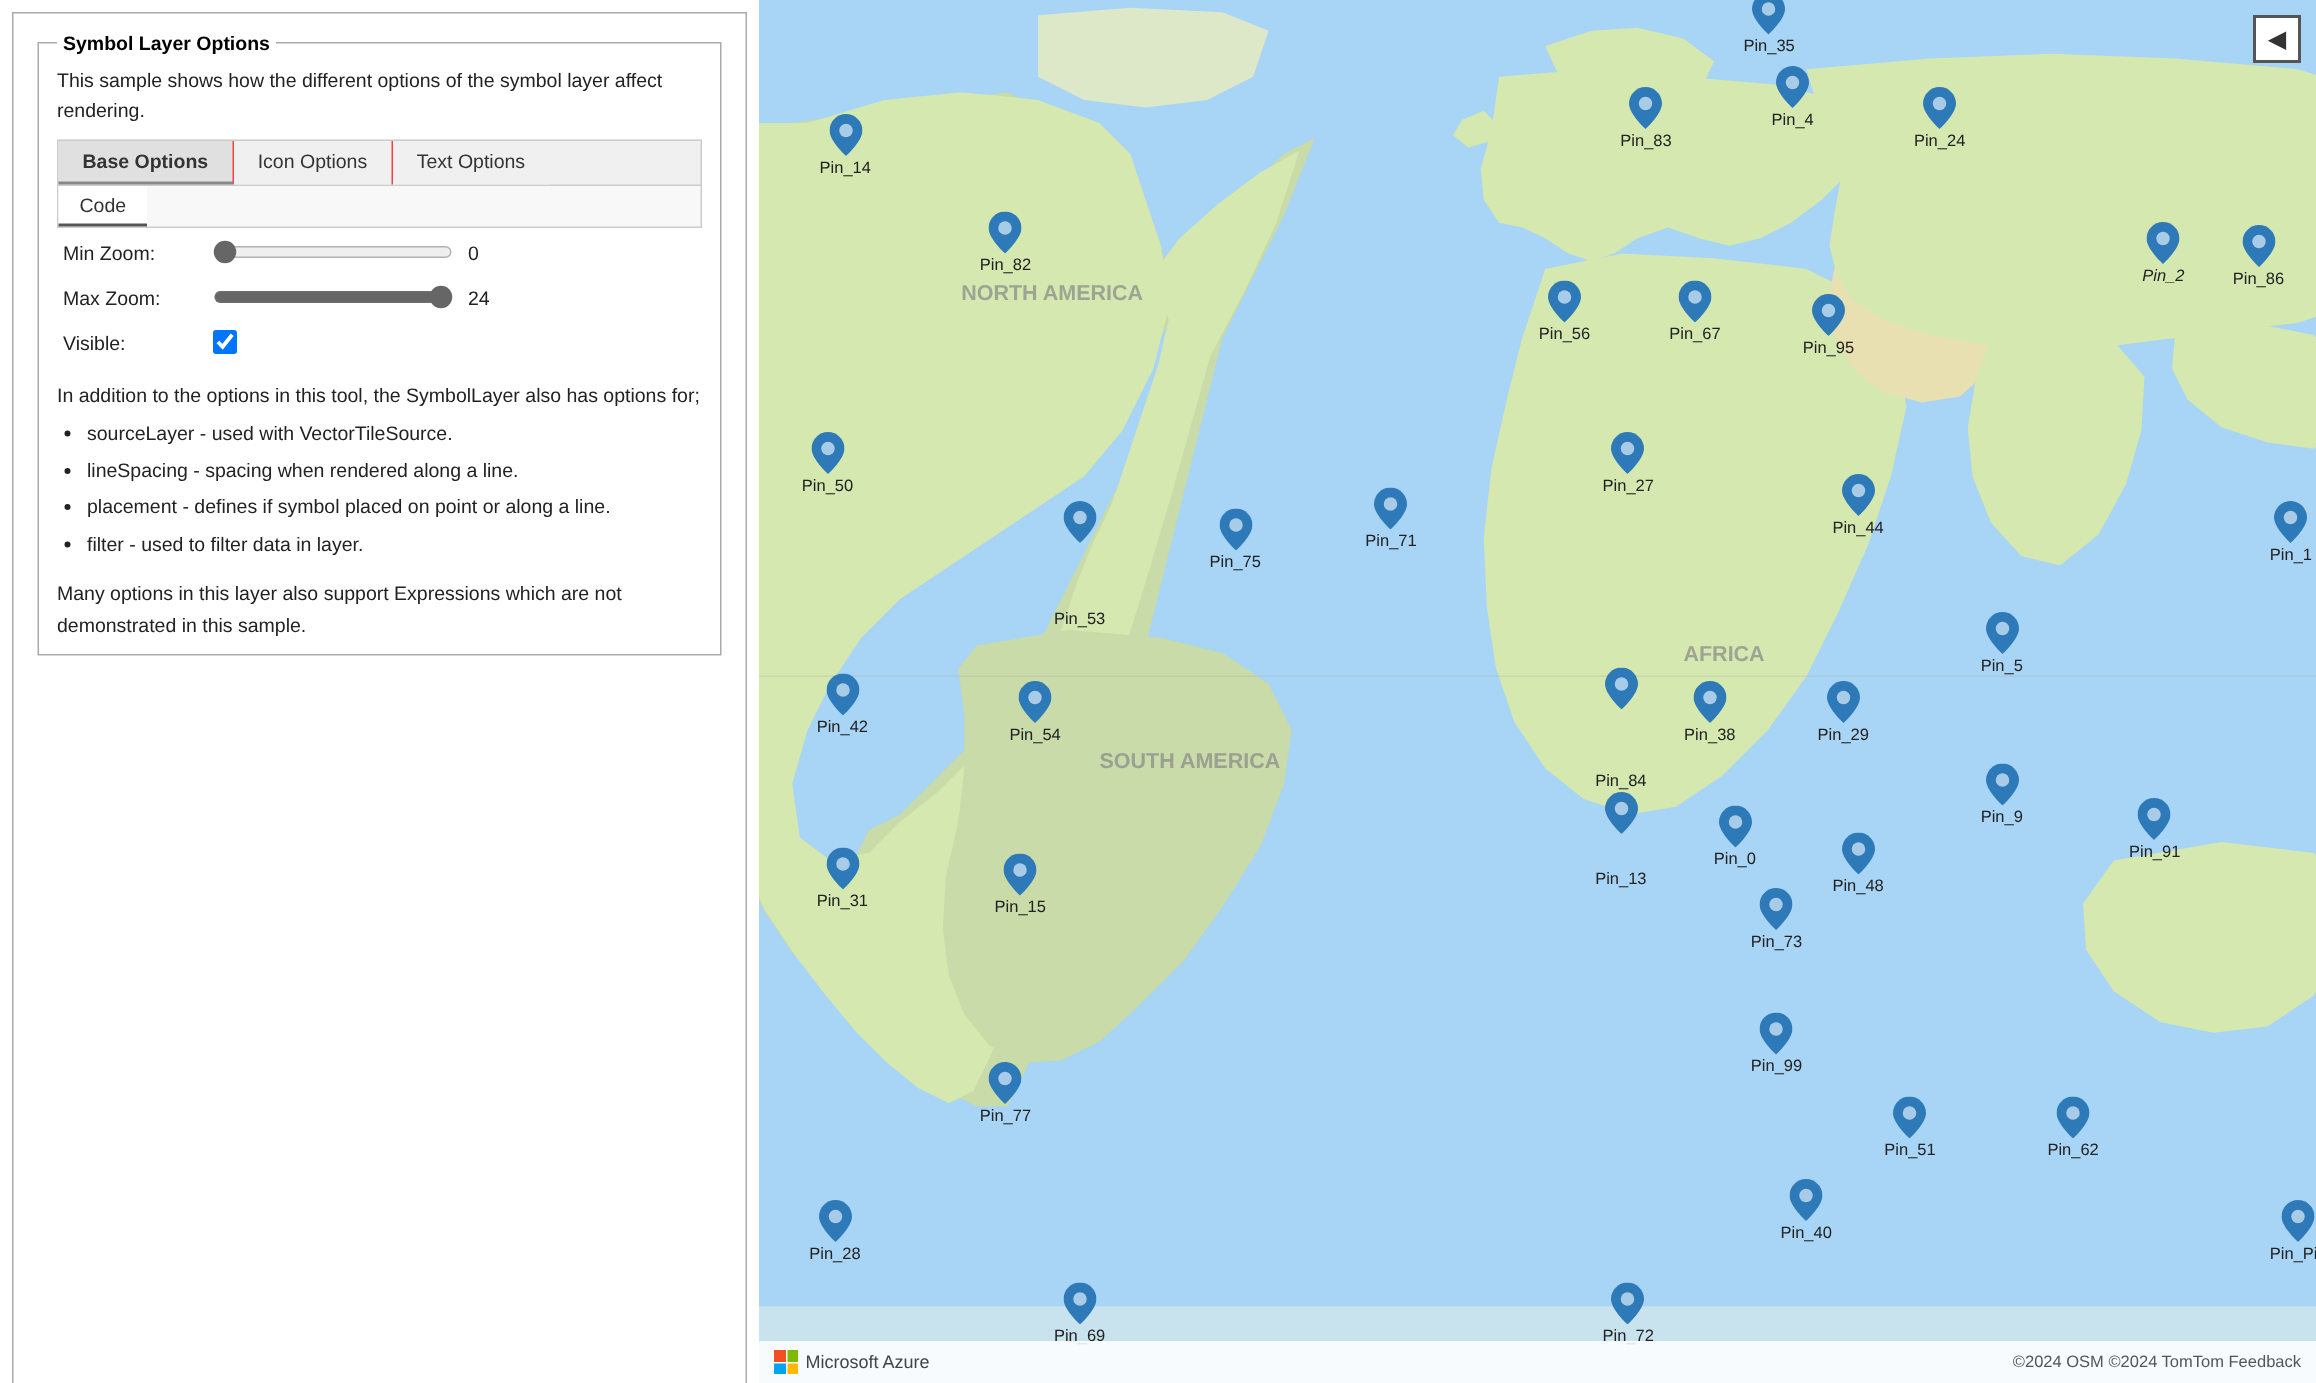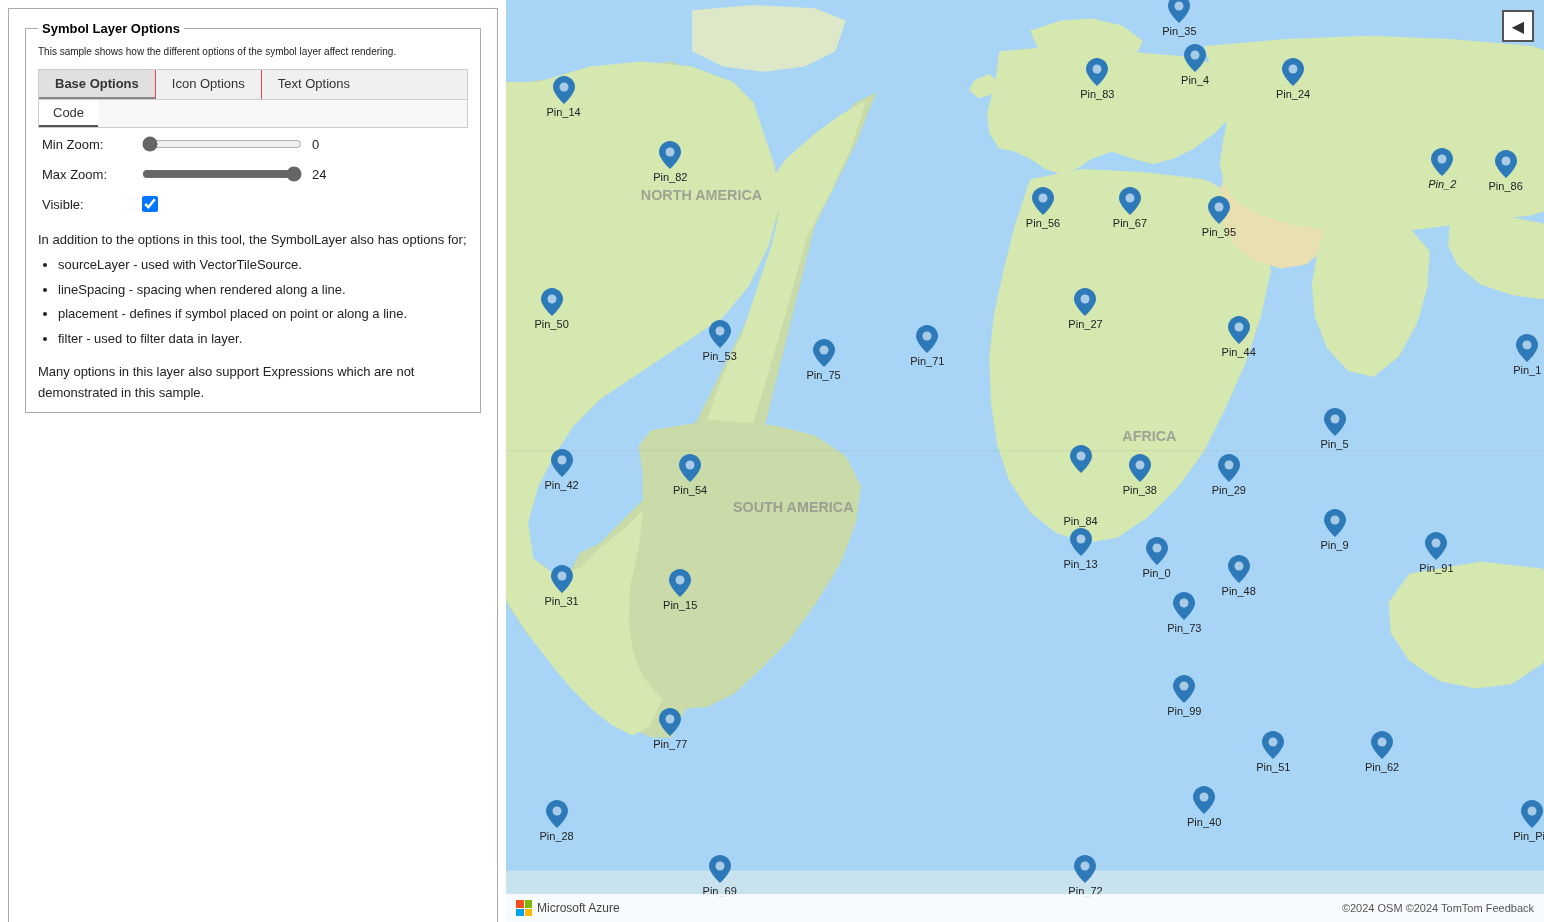--- a/index.html
+++ b/index.html
@@ -188,21 +188,21 @@
       margin-top: 2px;
       font-weight: 500;
     }
   </style>
 </head>
 <body>
 
 <div id="left-panel">
   <fieldset style="border:1px solid #aaa; padding:8px 12px; margin:0;">
     <legend style="font-size:13px; font-weight:bold; padding:0 4px;">Symbol Layer Options</legend>
-    <p style="font-size:10px; color:#222; line-height:1.5; margin-bottom:10px;">This sample shows how the different options of the symbol layer affect rendering.</p>
+    <p style="font-size:13px; color:#222; line-height:1.5; margin-bottom:10px;">This sample shows how the different options of the symbol layer affect rendering.</p>
 
     <div class="tabs">
       <div class="tab active">Base Options</div>
       <div class="tab">Icon Options</div>
       <div class="tab">Text Options</div>
     </div>
 
     <div class="sub-tabs">
       <div class="sub-tab active">Code</div>
     </div>
@@ -357,21 +357,21 @@
         </svg>
         <span class="pin-label">Pin_95</span>
       </div>
       <div class="pin-marker" style="left: 28.5429px; top: 288.09px;">
         <svg class="pin-icon" viewBox="0 0 22 28" xmlns="http://www.w3.org/2000/svg">
           <path d="M11 0 C5 0 0 5 0 11 C0 18 11 28 11 28 C11 28 22 18 22 11 C22 5 17 0 11 0 Z" fill="#2e7ab8"></path>
           <circle cx="11" cy="11" r="4.5" fill="#a8cce8"></circle>
         </svg>
         <span class="pin-label">Pin_50</span>
       </div>
-      <div class="pin-marker" style="left: 196.6px; top: 320px;">
+      <div class="pin-marker" style="left: 196.6px; top: 334px; gap: 43px;">
         <svg class="pin-icon" viewBox="0 0 22 28" xmlns="http://www.w3.org/2000/svg">
           <path d="M11 0 C5 0 0 5 0 11 C0 18 11 28 11 28 C11 28 22 18 22 11 C22 5 17 0 11 0 Z" fill="#2e7ab8"></path>
           <circle cx="11" cy="11" r="4.5" fill="#a8cce8"></circle>
         </svg>
         <span class="pin-label">Pin_53</span>
       </div>
       <div class="pin-marker" style="left: 300.4px; top: 338.8px;">
         <svg class="pin-icon" viewBox="0 0 22 28" xmlns="http://www.w3.org/2000/svg">
           <path d="M11 0 C5 0 0 5 0 11 C0 18 11 28 11 28 C11 28 22 18 22 11 C22 5 17 0 11 0 Z" fill="#2e7ab8"></path>
           <circle cx="11" cy="11" r="4.5" fill="#a8cce8"></circle>
@@ -455,21 +455,21 @@
         </svg>
         <span class="pin-label">Pin_9</span>
       </div>
       <div class="pin-marker" style="left: 913.314px; top: 532.42px;">
         <svg class="pin-icon" viewBox="0 0 22 28" xmlns="http://www.w3.org/2000/svg">
           <path d="M11 0 C5 0 0 5 0 11 C0 18 11 28 11 28 C11 28 22 18 22 11 C22 5 17 0 11 0 Z" fill="#2e7ab8"></path>
           <circle cx="11" cy="11" r="4.5" fill="#a8cce8"></circle>
         </svg>
         <span class="pin-label">Pin_91</span>
       </div>
-      <div class="pin-marker" style="left: 557.429px; top: 527.81px;">
+      <div class="pin-marker" style="left: 557.429px; top: 527.81px; gap: 22px;">
         <svg class="pin-icon" viewBox="0 0 22 28" xmlns="http://www.w3.org/2000/svg">
           <path d="M11 0 C5 0 0 5 0 11 C0 18 11 28 11 28 C11 28 22 18 22 11 C22 5 17 0 11 0 Z" fill="#2e7ab8"></path>
           <circle cx="11" cy="11" r="4.5" fill="#a8cce8"></circle>
         </svg>
         <span class="pin-label">Pin_13</span>
       </div>
       <div class="pin-marker" style="left: 636.514px; top: 537.03px;">
         <svg class="pin-icon" viewBox="0 0 22 28" xmlns="http://www.w3.org/2000/svg">
           <path d="M11 0 C5 0 0 5 0 11 C0 18 11 28 11 28 C11 28 22 18 22 11 C22 5 17 0 11 0 Z" fill="#2e7ab8"></path>
           <circle cx="11" cy="11" r="4.5" fill="#a8cce8"></circle>

